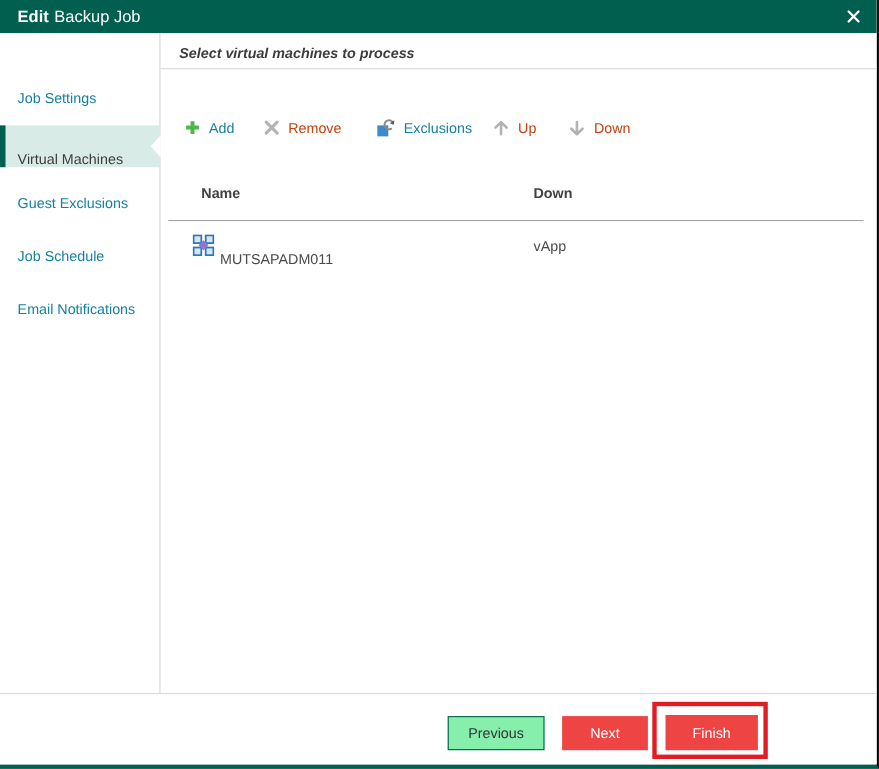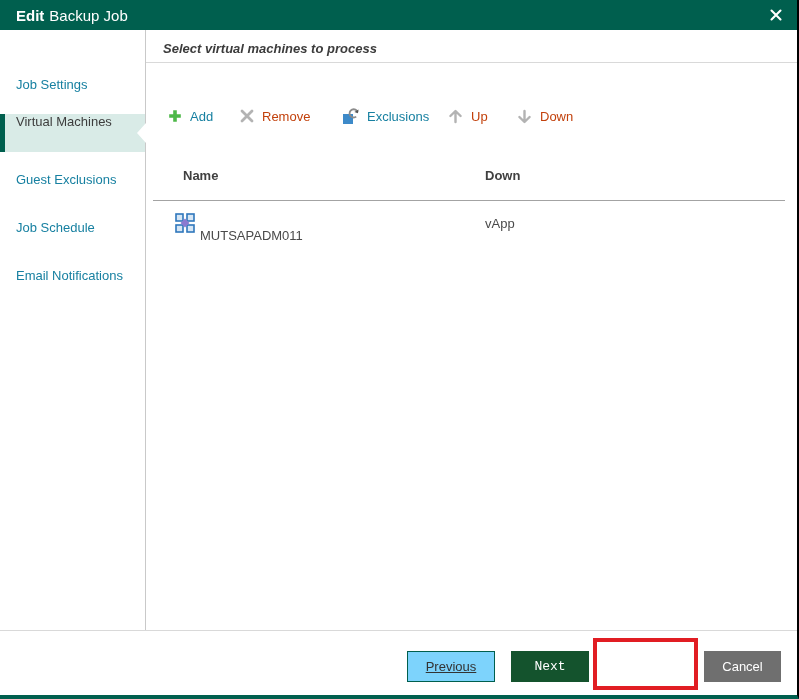--- a/index.html
+++ b/index.html
@@ -33,21 +33,21 @@
 
   
   .sidebar {
     position: absolute; left: 0; top: 30px; width: 146px; height: 600px;
     background: #fff; border-right: 1px solid #c9c9c9;
   }
   .side-item {
     position: absolute; left: 0; width: 100%;
     font-size: 13px; color: #1780a1;
     padding-left: 16px;
-    display: flex; align-items: flex-start;
+    display: flex; align-items: flex-end;
     height: 20px; cursor: pointer;
   }
   .side-item.selected {
     height: 38px;
     background: #d9ebe7;
     color: #3d3d3d;
     border-left: 5px solid #005f4e;
     padding-left: 11px;
   }
   .side-item.selected .notch {
@@ -96,22 +96,22 @@
     position: absolute; left: 0; top: 630px; width: 100%; height: 65px;
     background: #fff; border-top: 1px solid #d9d9d9;
   }
   .btn {
     position: absolute; top: 20px; height: 31px;
     font-family: "Liberation Sans", sans-serif;
     font-size: 13px;
     display: flex; align-items: center; justify-content: center;
     cursor: pointer; border: none;
   }
-  .btn.outline { background: #7dd3fc; border: 1px solid #005f4e; color: #333; text-decoration: underline; }
-  .btn.primary { background: #14532d; color: #fff; font-family: Liberation Mono, monospace; }
+  .btn.outline { background: #86efac; border: 1px solid #005f4e; color: #333; }
+  .btn.primary { background: #ef4444; color: #fff; }
   .btn.gray { background: #6f6f6f; color: #fff; }
   .btn-previous { left: 407px; width: 88px; }
   .btn-next { left: 511px; width: 78px; }
   .btn-finish { left: 605px; width: 84px; top: 19px; height: 32px; }
   .btn-cancel { left: 704px; width: 77px; }
 
   .annotation-box {
     position: absolute; left: 593px; top: 638px;
     width: 105px; height: 52px;
     border: 4px solid #e11d23;
@@ -224,18 +224,18 @@
         </svg>
       </span>
       <span class="row-name">MUTSAPADM011</span>
       <span class="row-type">vApp</span>
     </div>
   </div>
 
   <div class="footer">
     <button class="btn outline btn-previous">Previous</button>
     <button class="btn primary btn-next">Next</button>
-    <button class="btn gray btn-cancel">Cancel</button>
+    <button class="btn primary btn-finish" style="position:absolute;">Finish</button>
   </div>
 
   <div class="annotation-box"></div>
 
 </div>
 
 </body></html>

